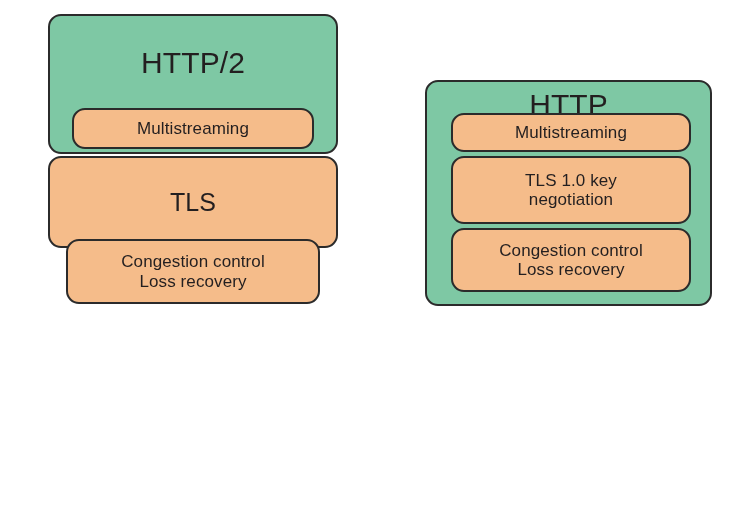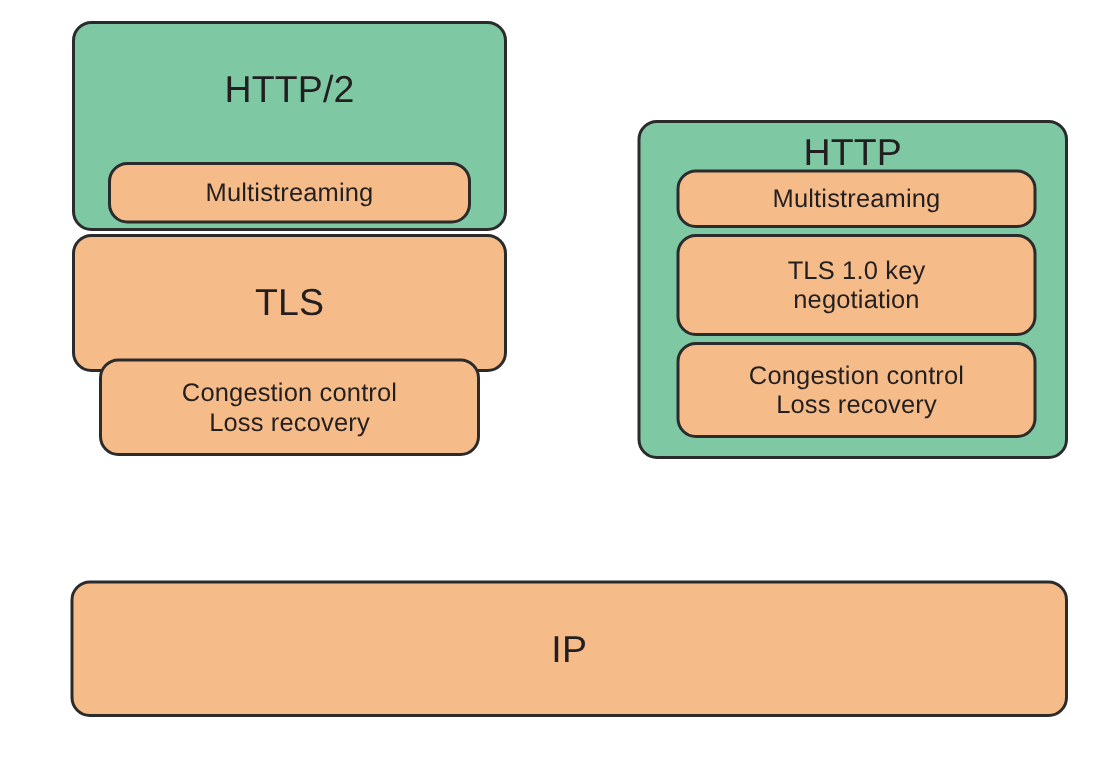--- a/index.html
+++ b/index.html
@@ -38,21 +38,21 @@
   }
   .label {
     display: block;
     text-align: center;
     line-height: 1.12;
     white-space: pre-line;
     color: #231f20;
   }
   
   .stack-title {
-    font-size: 25px;
+    font-size: 30px;
     font-weight: 400;
   }
   .leaf-label {
     font-size: 17px;
     font-weight: 500;
   }
   .plain-label {
     font-size: 25px;
     font-weight: 400;
   }
@@ -150,17 +150,14 @@
     <span class="label leaf-label">TLS 1.0 key
 negotiation</span>
   </div>
 
   <div class="box orange" id="congestion-quic">
     <span class="label leaf-label">Congestion control
 Loss recovery</span>
   </div>
 
 
-  <div class="box orange" id="ip-box">
-    <span class="label plain-label">IP</span>
-  </div>
 
 </div>
 
 </body></html>

